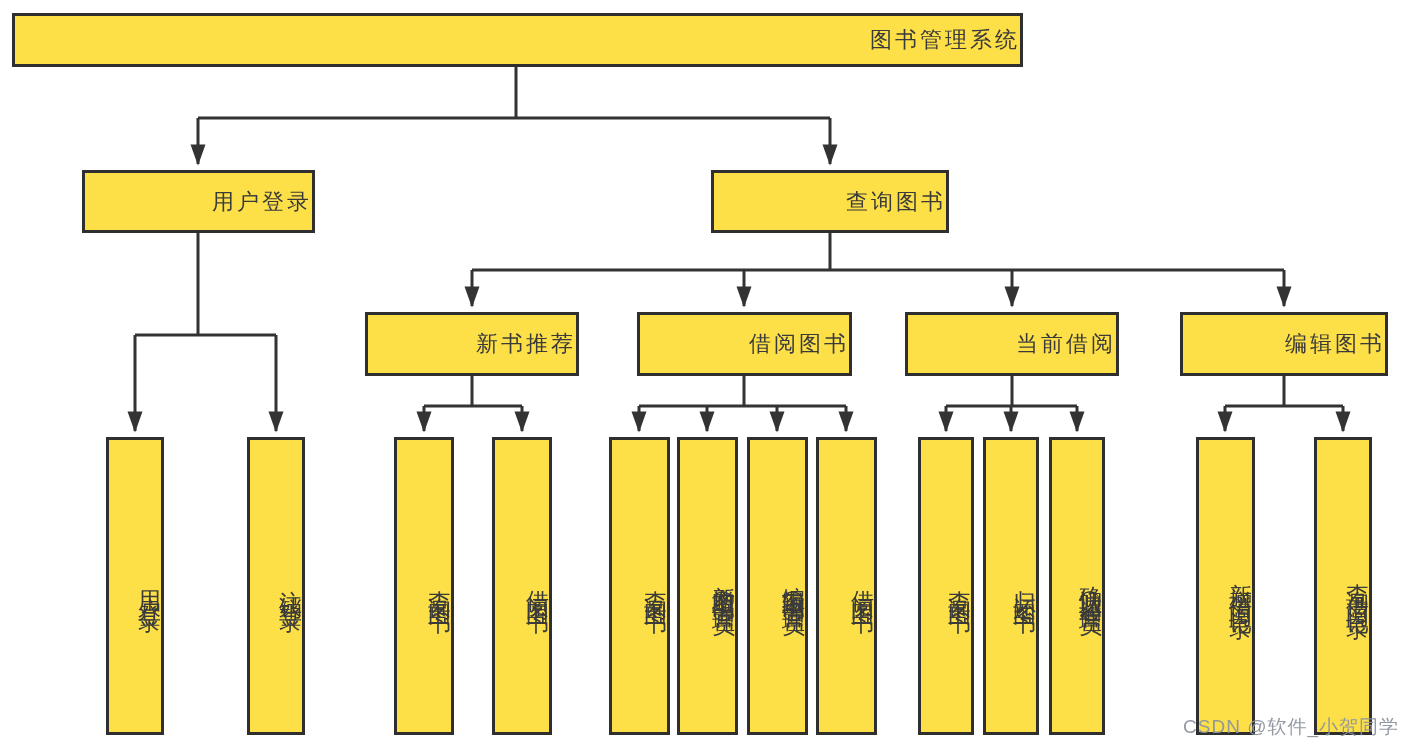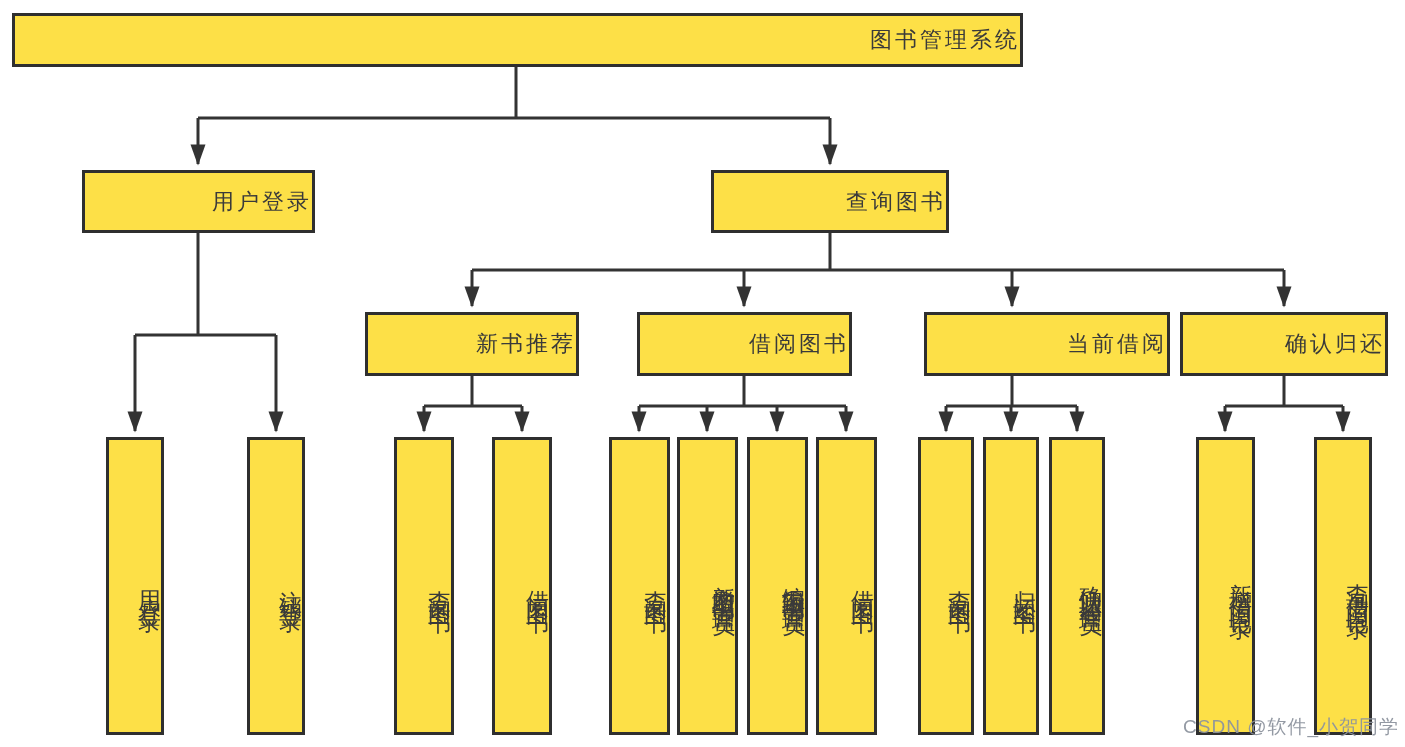--- a/index.html
+++ b/index.html
@@ -103,25 +103,25 @@
   <div class="box lvl2" style="left:711px;width:238px;">
     <span class="hlabel">查询图书</span>
   </div>
 
   <div class="box lvl3" style="left:365px;width:214px;padding-left:8px;">
     <span class="hlabel">新书推荐</span>
   </div>
   <div class="box lvl3" style="left:637px;width:215px;">
     <span class="hlabel">借阅图书</span>
   </div>
-  <div class="box lvl3" style="left:905px;width:246px;margin-left:19px;">
+  <div class="box lvl3" style="left:905px;width:214px;">
     <span class="hlabel">当前借阅</span>
   </div>
   <div class="box lvl3" style="left:1180px;width:208px;">
-    <span class="hlabel">确认归还</span>
+    <span class="hlabel">编辑图书</span>
   </div>
 
   <div class="box leaf" style="left:106px;width:58px;">
     <span class="vlabel">用户登录</span>
   </div>
   <div class="box leaf" style="left:247px;width:58px;">
     <span class="vlabel">注销登录</span>
   </div>
 
   <div class="box leaf" style="left:394px;width:60px;">

